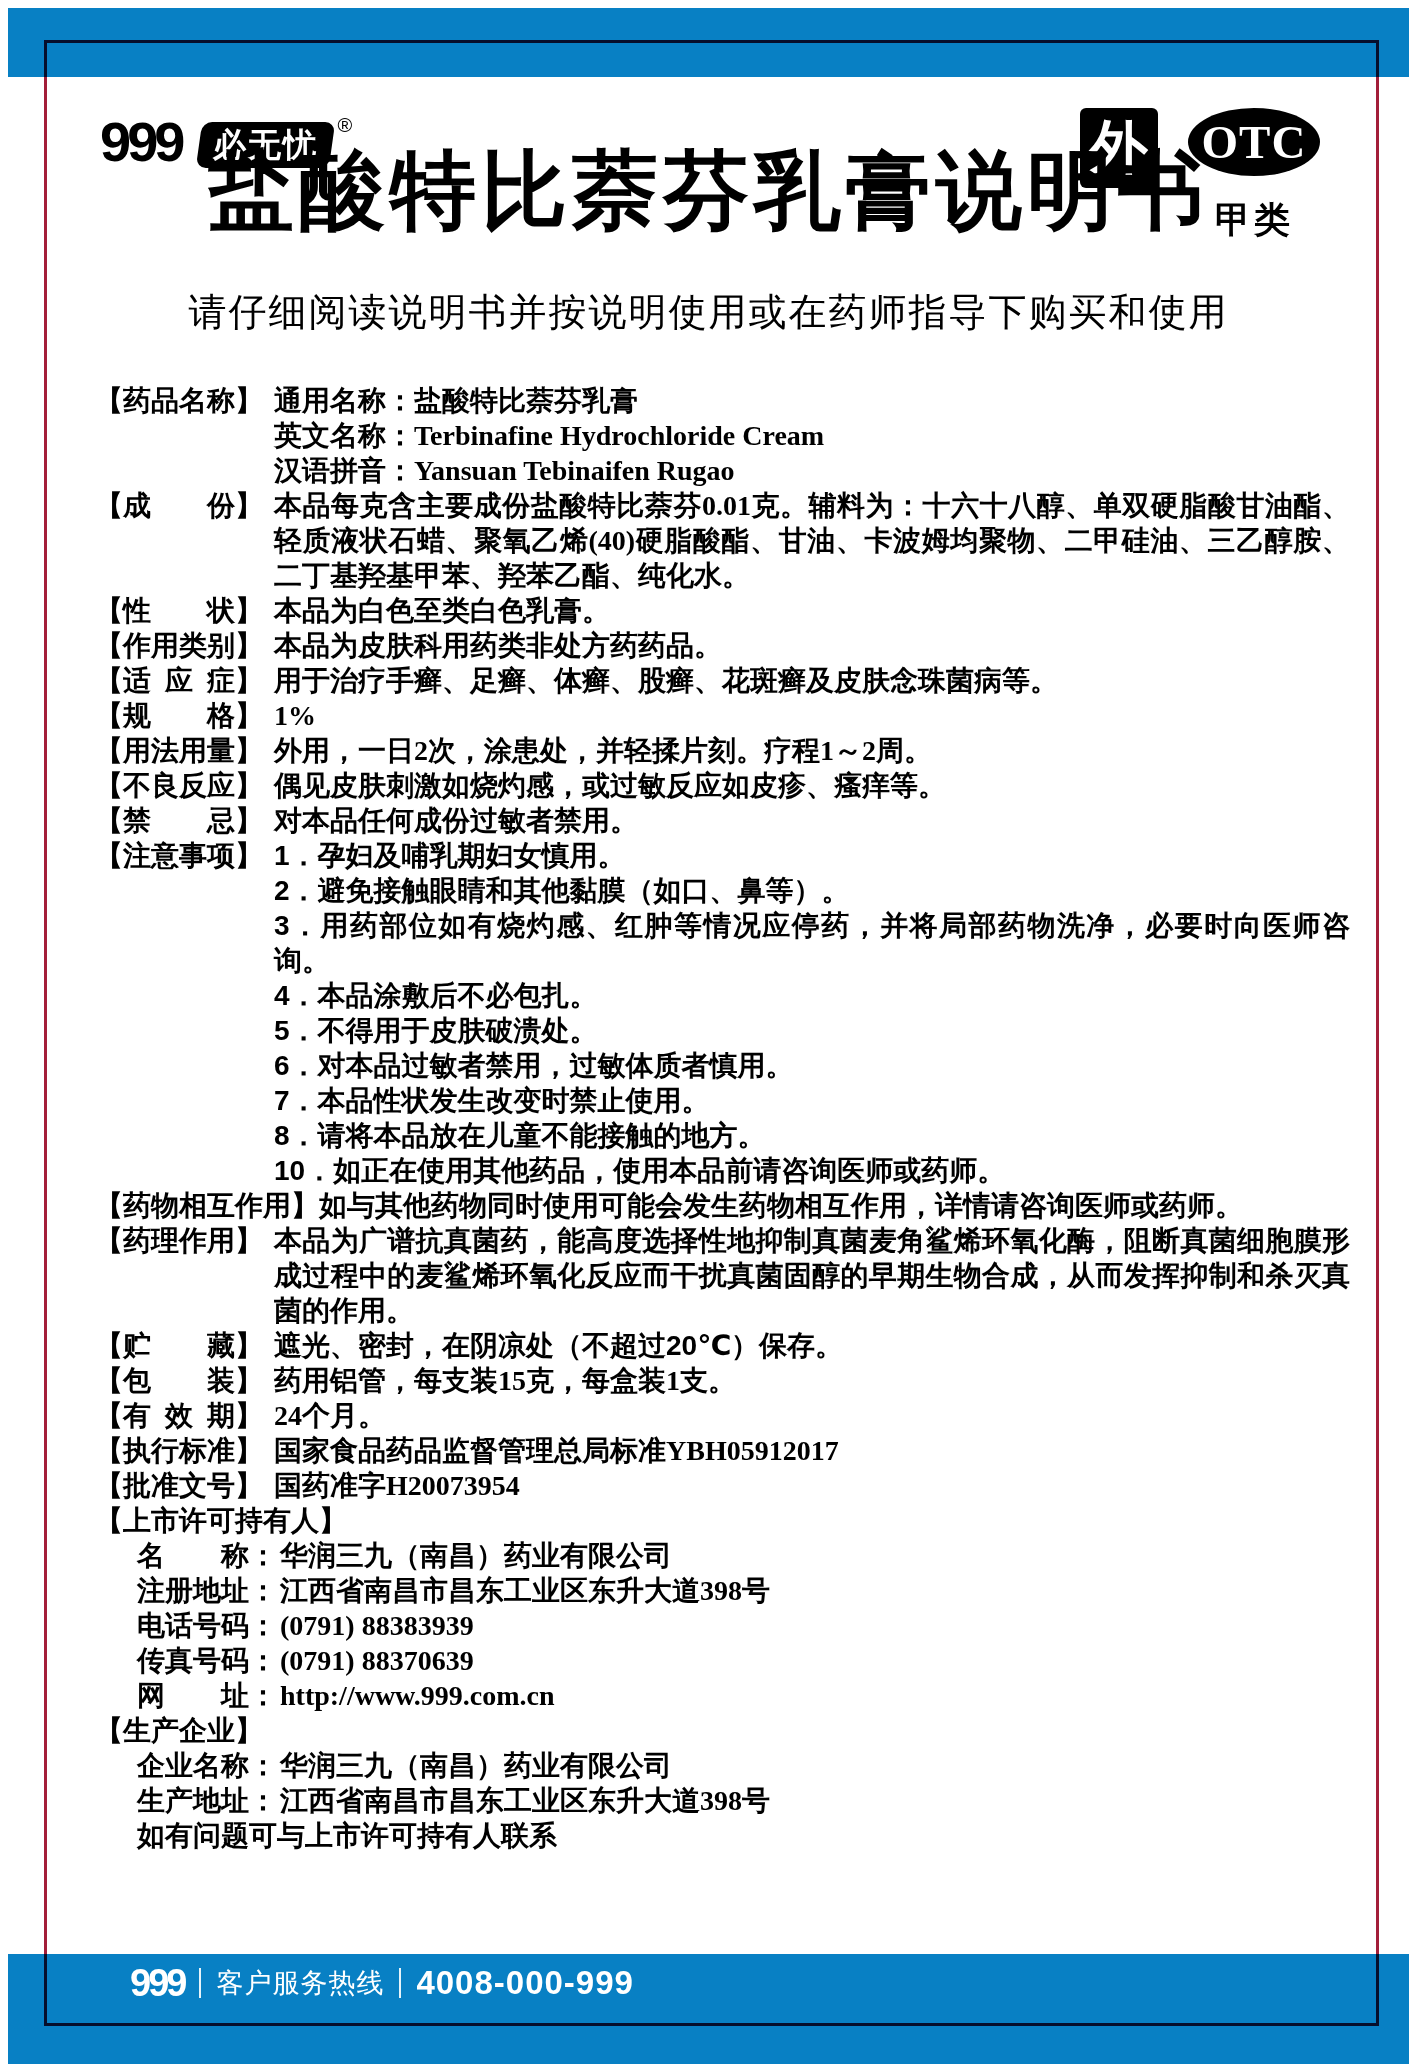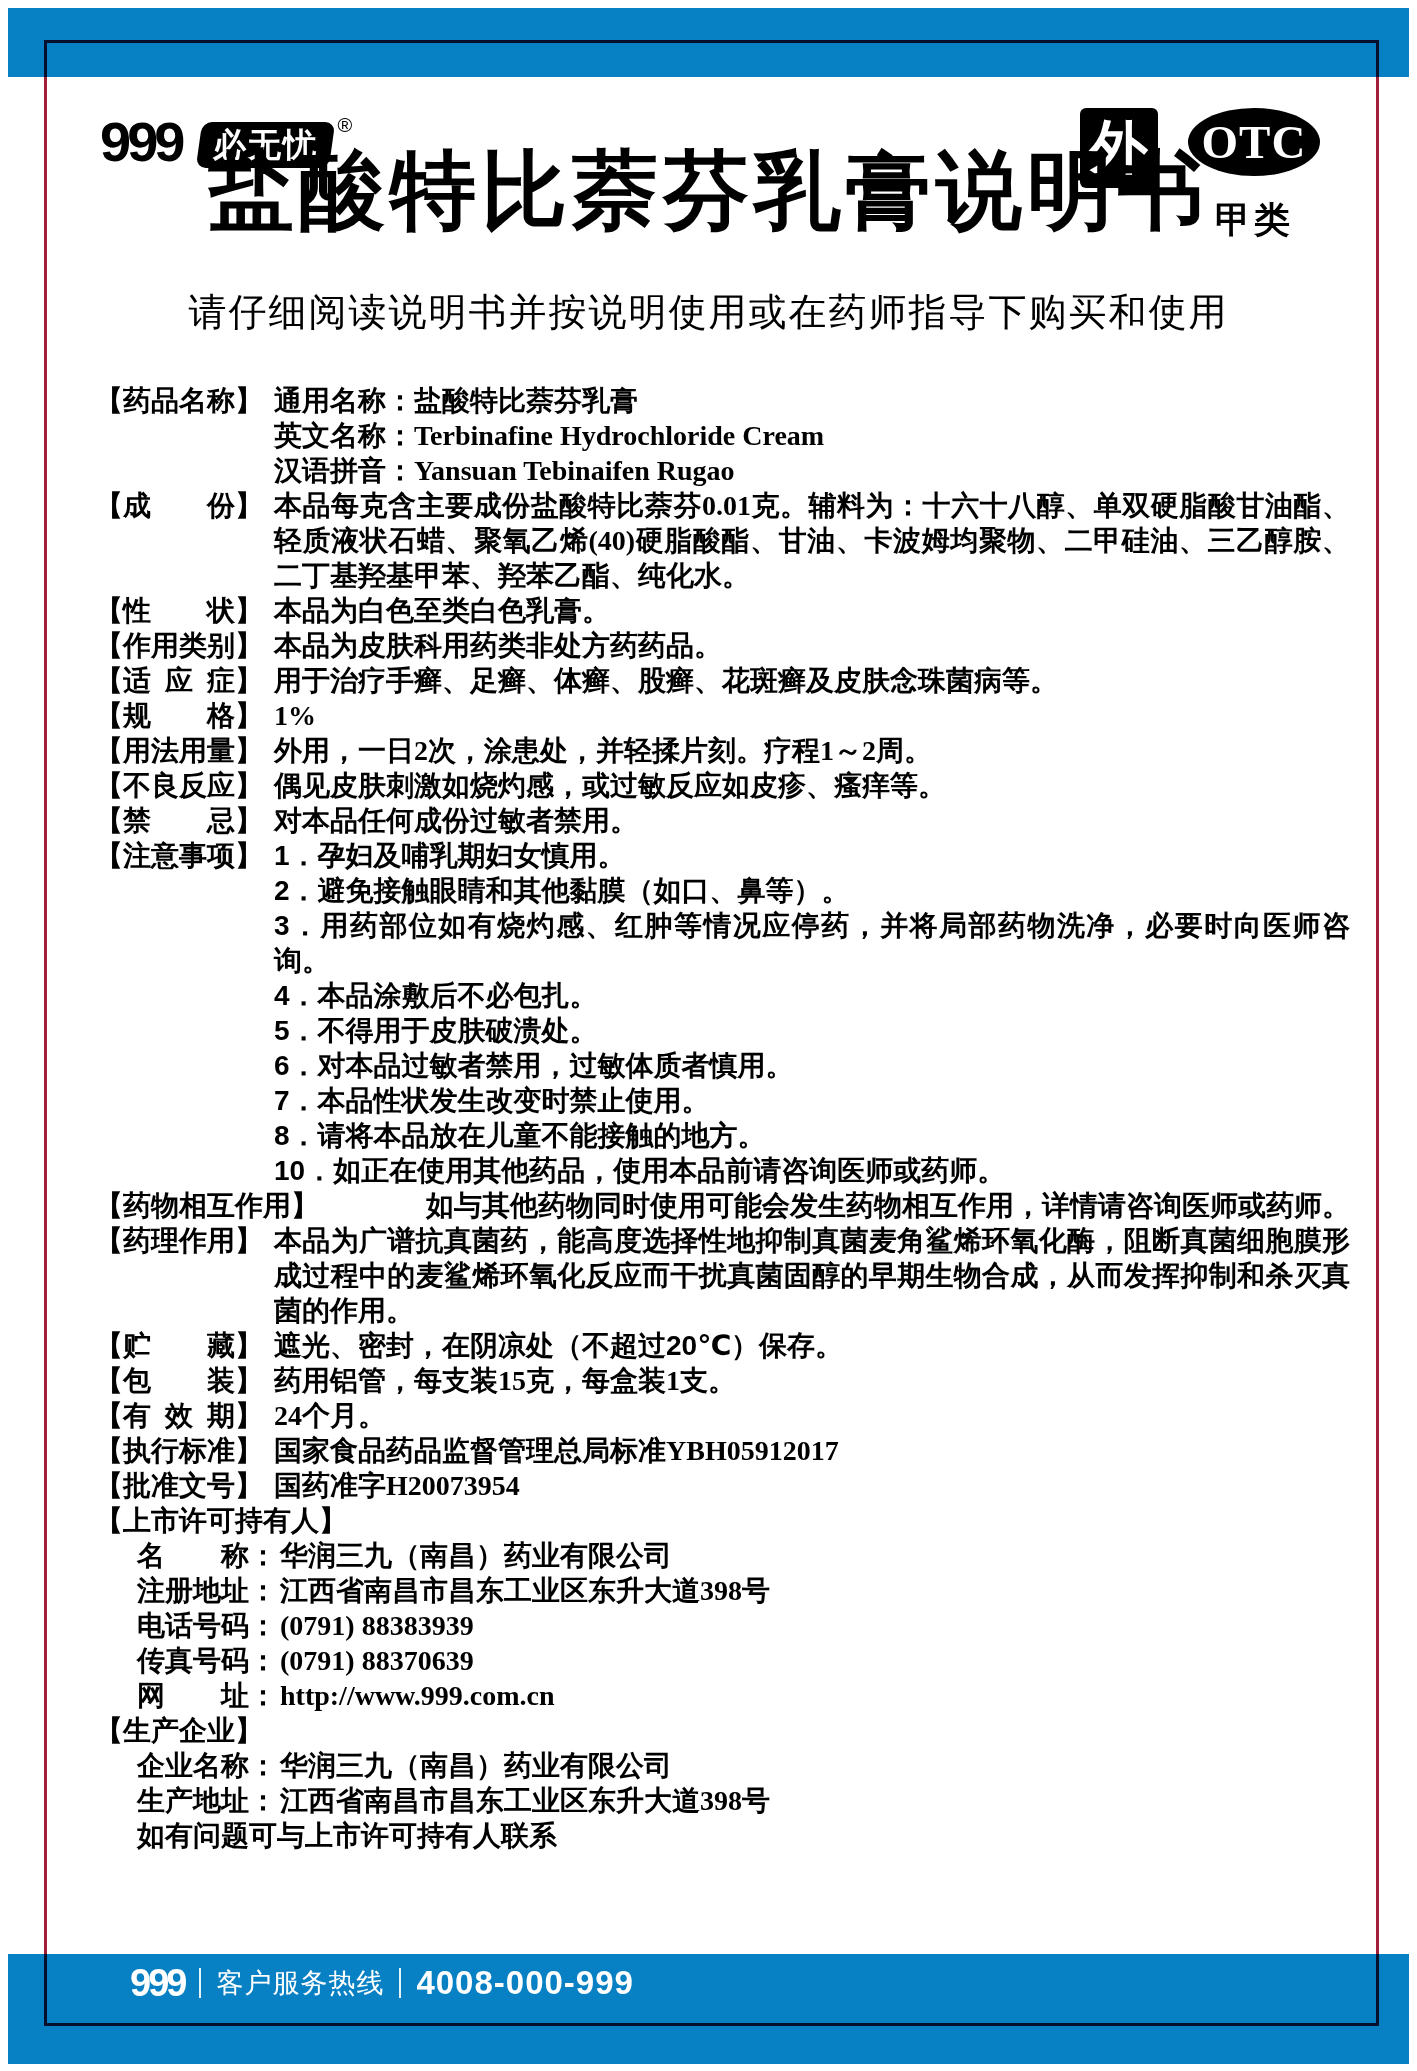--- a/index.html
+++ b/index.html
@@ -43,21 +43,21 @@
   .subtitle{position:absolute;top:292px;left:0;width:100%;text-align:center;z-index:2;
             font-family:var(--sans);font-weight:normal;font-size:38px;letter-spacing:2px;line-height:1.1;}
 
   
   .sections{position:absolute;left:95px;top:383px;width:1255px;z-index:2;
             font-size:28px;line-height:35px;font-weight:600;}
   .row{display:flex;align-items:flex-start;}
   .lab{flex:none;width:179px;font-weight:bold;white-space:nowrap;}
   .cont{flex:1 1 auto;text-align:justify;}
   .row.wide .lab{width:auto;}
-  .row.wide .cont{text-align:right;}
+  .row.wide .cont{text-align:left;}
   .row.head .lab{width:auto;}
   .row.contact{padding-left:42px;}
   .row.contact .lab{width:143px;}
   .row.contact .cont,.row.note .cont{text-align:left;}
   .row.note{padding-left:42px;}
   .hei{font-family:var(--sans);font-weight:bold;}
 
   
   .footer{position:absolute;left:130px;top:1962px;height:42px;display:flex;align-items:center;
           color:#fff;z-index:2;}

